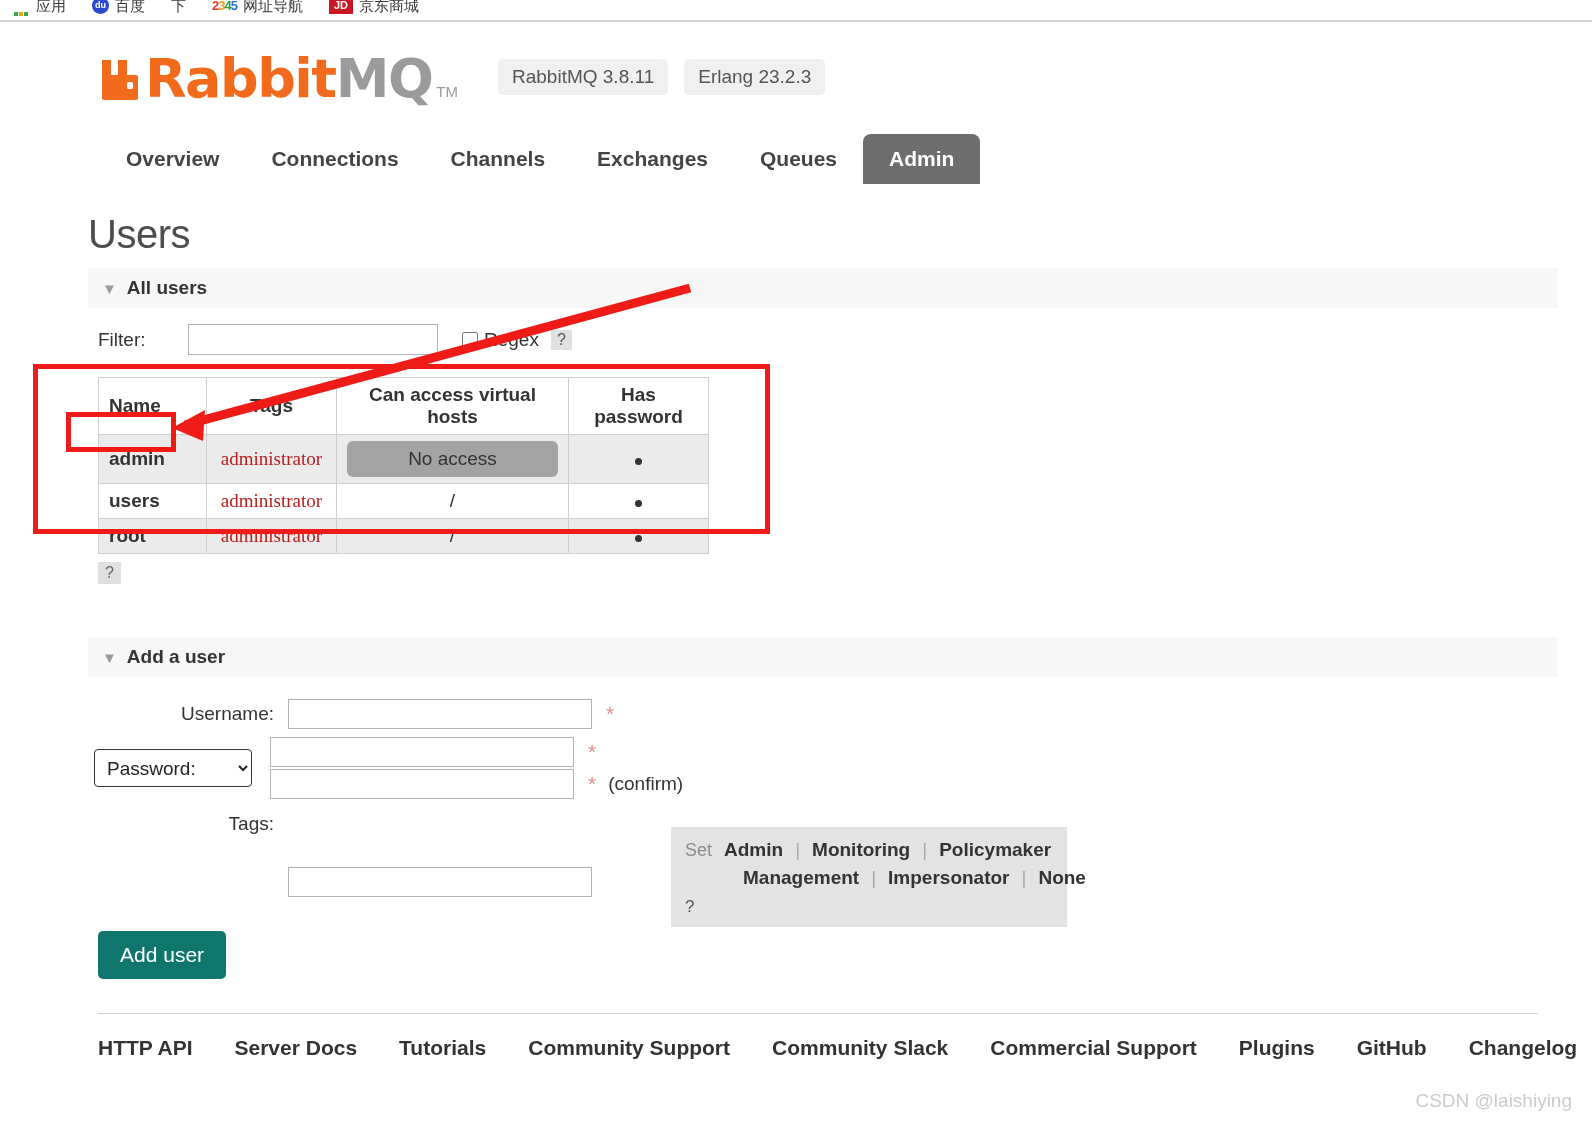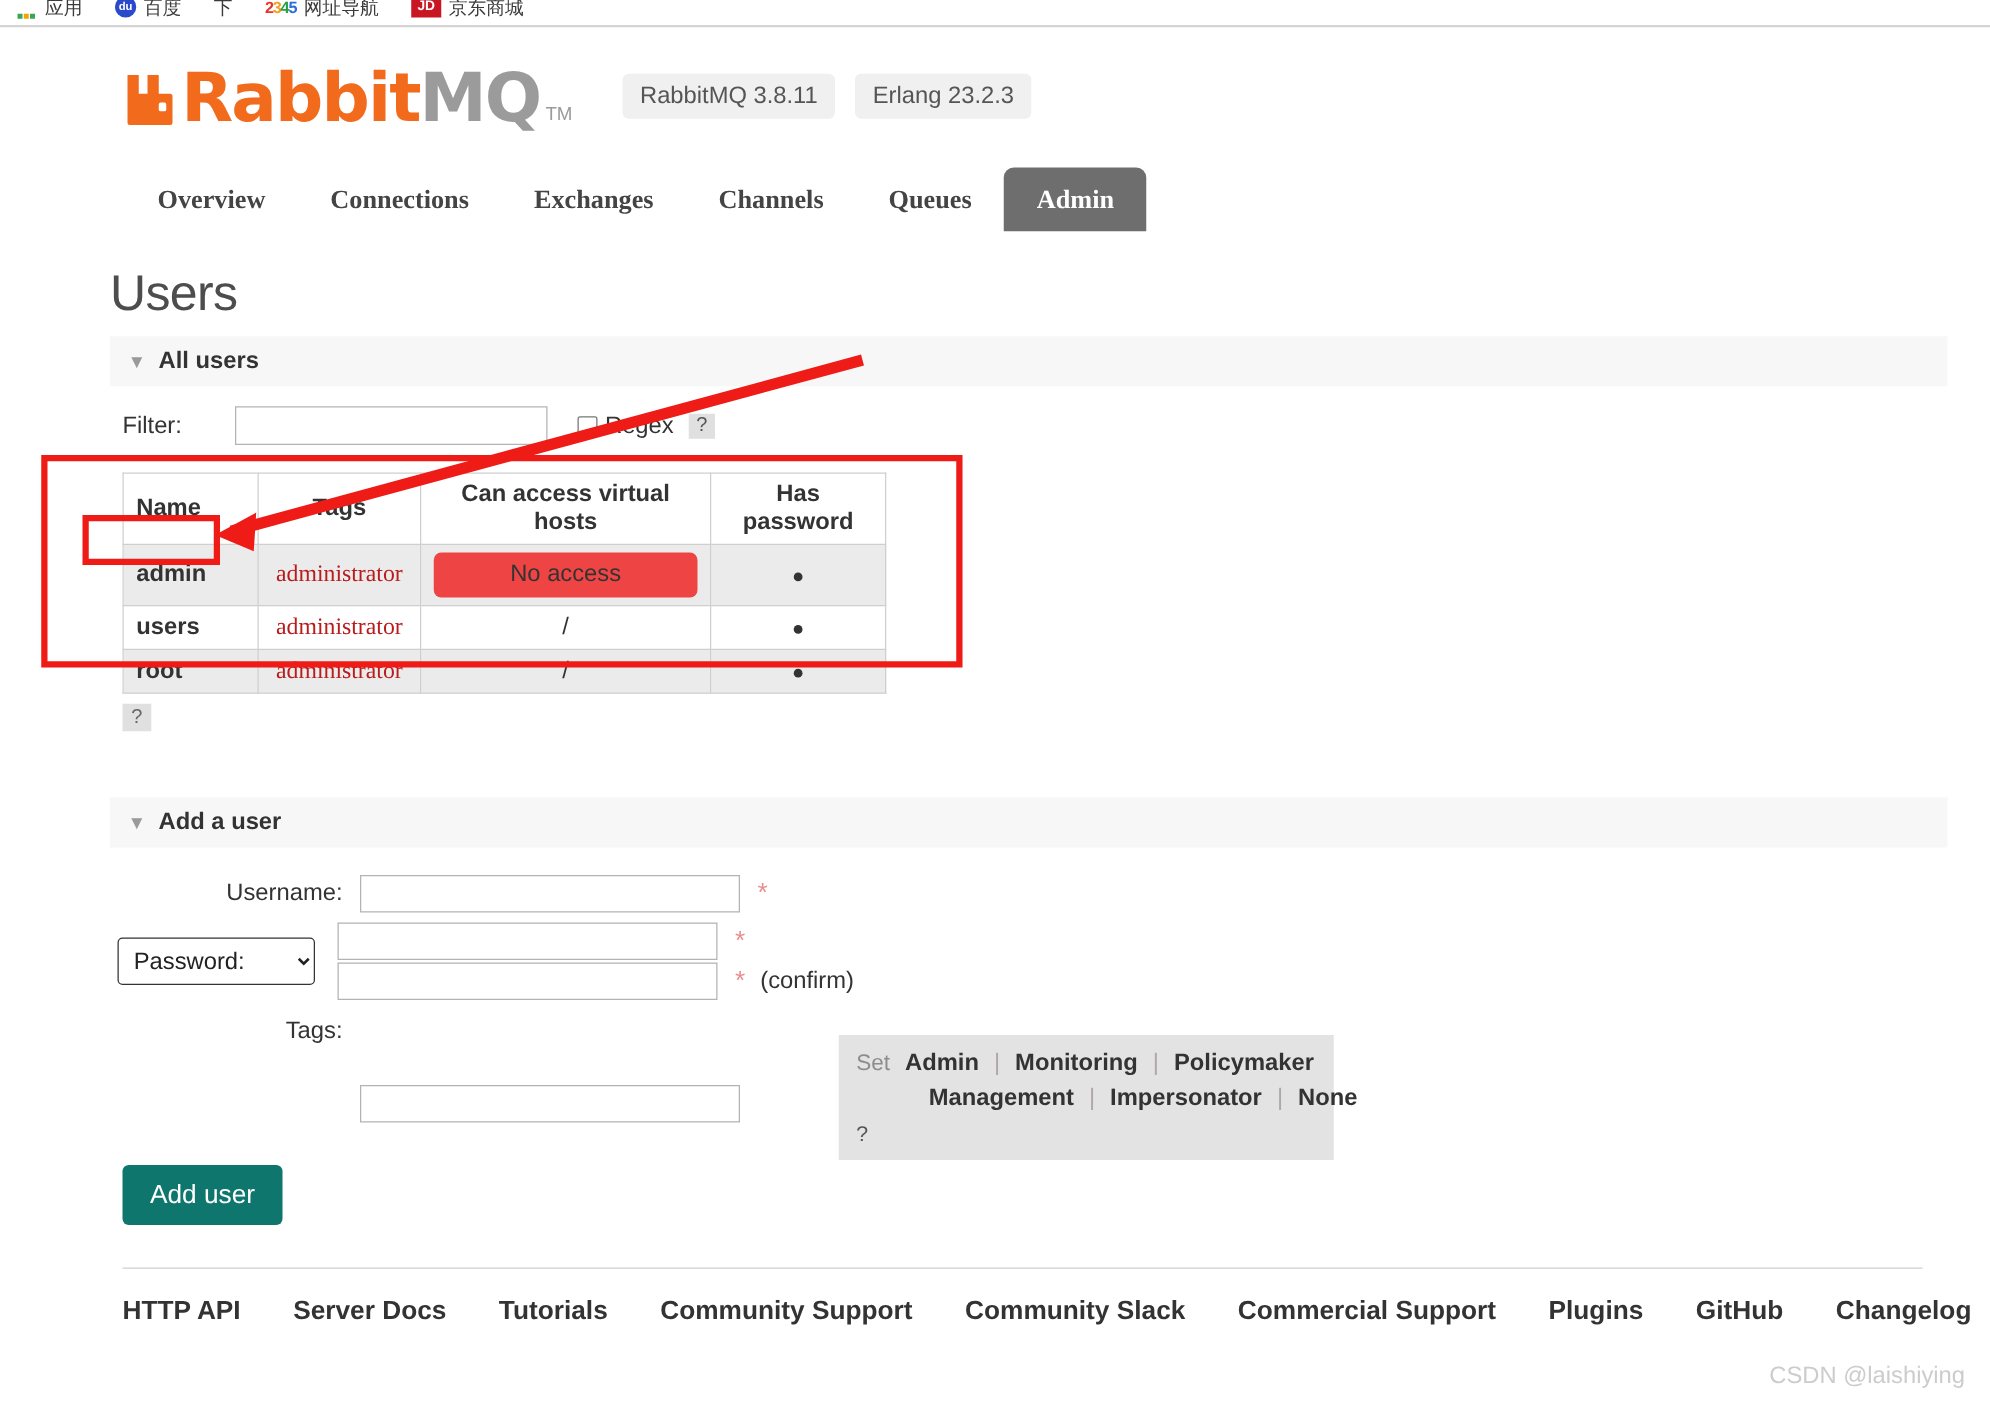--- a/index.html
+++ b/index.html
@@ -61,21 +61,21 @@
   .logo-rabbit { color: #f26a1b; }
   .logo-mq { color: #9b9b9b; }
   .logo-tm { font-size: 15px; color: #9b9b9b; margin-left: 4px; margin-bottom: 6px; }
   .badges { display: flex; gap: 16px; margin-left: 40px; margin-bottom: 4px; }
   .badge {
     background: #f0f0f0; color: #555; border-radius: 5px;
     padding: 7px 14px; font-size: 19px; white-space: nowrap;
   }
 
   
-  .nav { margin: 28px 0 0 100px; display: flex; align-items: flex-end; position: relative; font-family: Liberation Serif, serif; }
+  .nav { margin: 28px 0 0 100px; display: flex; align-items: flex-end; position: relative; }
   .nav::after {
     content:""; position:absolute; left:0; bottom:0; width: 1300px; height: 2px; background: transparent;
   }
   .tab {
     font-size: 21px; font-weight: bold; color: #444;
     padding: 13px 26px; cursor: pointer; border-radius: 8px 8px 0 0;
     white-space: nowrap;
   }
   .tab.active { background: #6e6e6e; color: #ffffff; }
 
@@ -119,21 +119,21 @@
   }
   .users-table thead th { background: #ffffff; font-weight: bold; }
   .users-table th.name-col, .users-table td.name-col { text-align: left; font-weight: bold; width: 108px; }
   .users-table th.tags-col, .users-table td.tags-col { width: 130px; }
   .users-table th.vh-col { width: 232px; }
   .users-table th.pw-col { width: 140px; }
   .users-table tbody tr.odd td { background: #ebebeb; }
   .users-table tbody tr.even td { background: #ffffff; }
   .users-table td.tags-col { color: #b91c1c; font-weight: normal; font-family: Liberation Serif, serif; }
   .no-access {
-    background: #ef4444; border-radius: 6px; padding: 7px 0;
+    background: #a3a3a3; border-radius: 6px; padding: 7px 0;
     display: block; color: #333; font-size: 19px;
   }
   .dot { display:inline-block; width:7px; height:7px; background:#333; border-radius:50%; }
   .table-qmark { background: #e0e0e0; color:#666; font-size: 16px; padding: 2px 7px;
                  display:inline-block; margin: 8px 0 0 10px; }
 
   
   .add-user-section { margin-top: 52px; }
   .form { margin: 22px 0 0 0; position: relative; }
   .frow { display: flex; align-items: center; margin-bottom: 8px; }
@@ -239,22 +239,22 @@
       </div>
       <div class="badges">
         <span class="badge">RabbitMQ 3.8.11</span>
         <span class="badge">Erlang 23.2.3</span>
       </div>
     </div>
 
     <div class="nav">
       <div class="tab">Overview</div>
       <div class="tab">Connections</div>
+      <div class="tab">Channels</div>
       <div class="tab">Exchanges</div>
-      <div class="tab">Channels</div>
       <div class="tab">Queues</div>
       <div class="tab active">Admin</div>
     </div>
 
     <div class="main">
 
       <h1 class="page-title">Users</h1>
 
       <div class="section-head">
         <span class="caret">▼</span>

